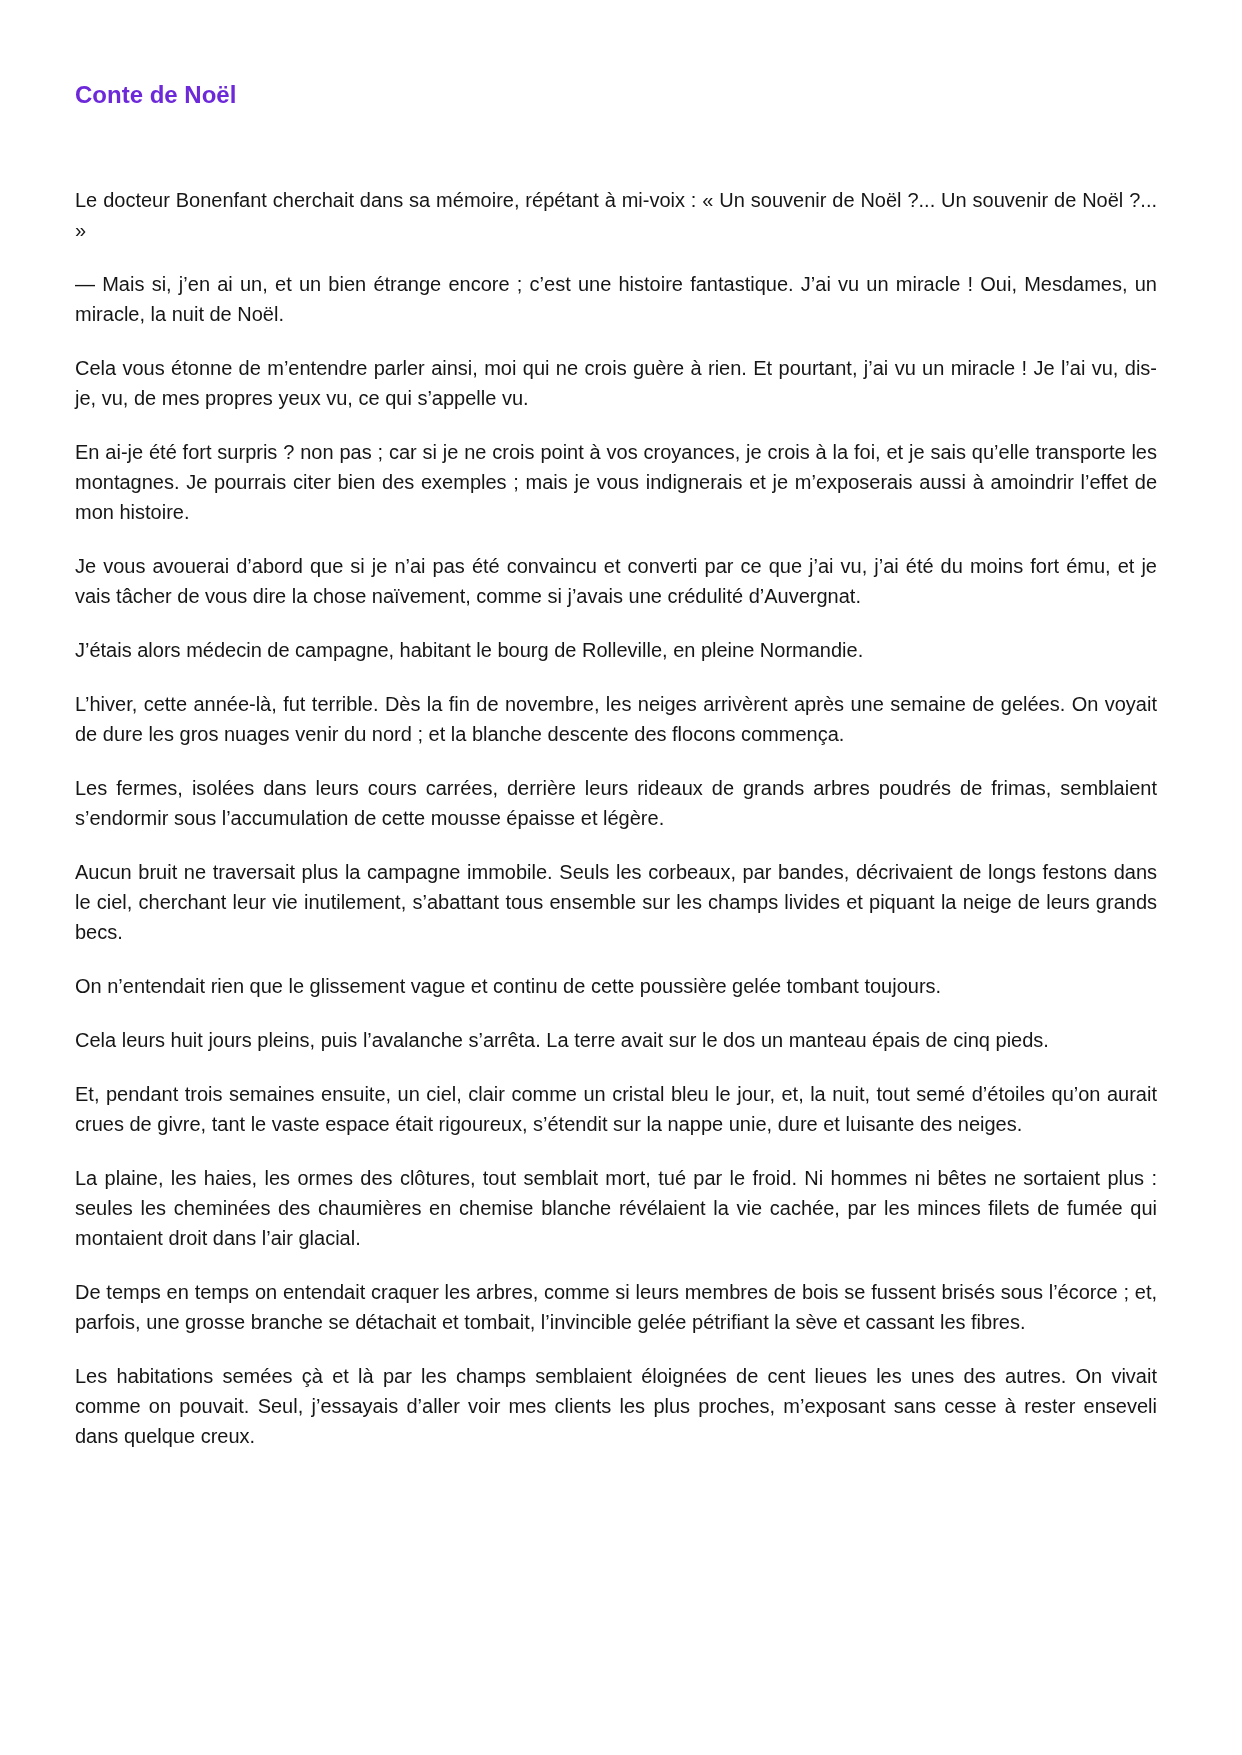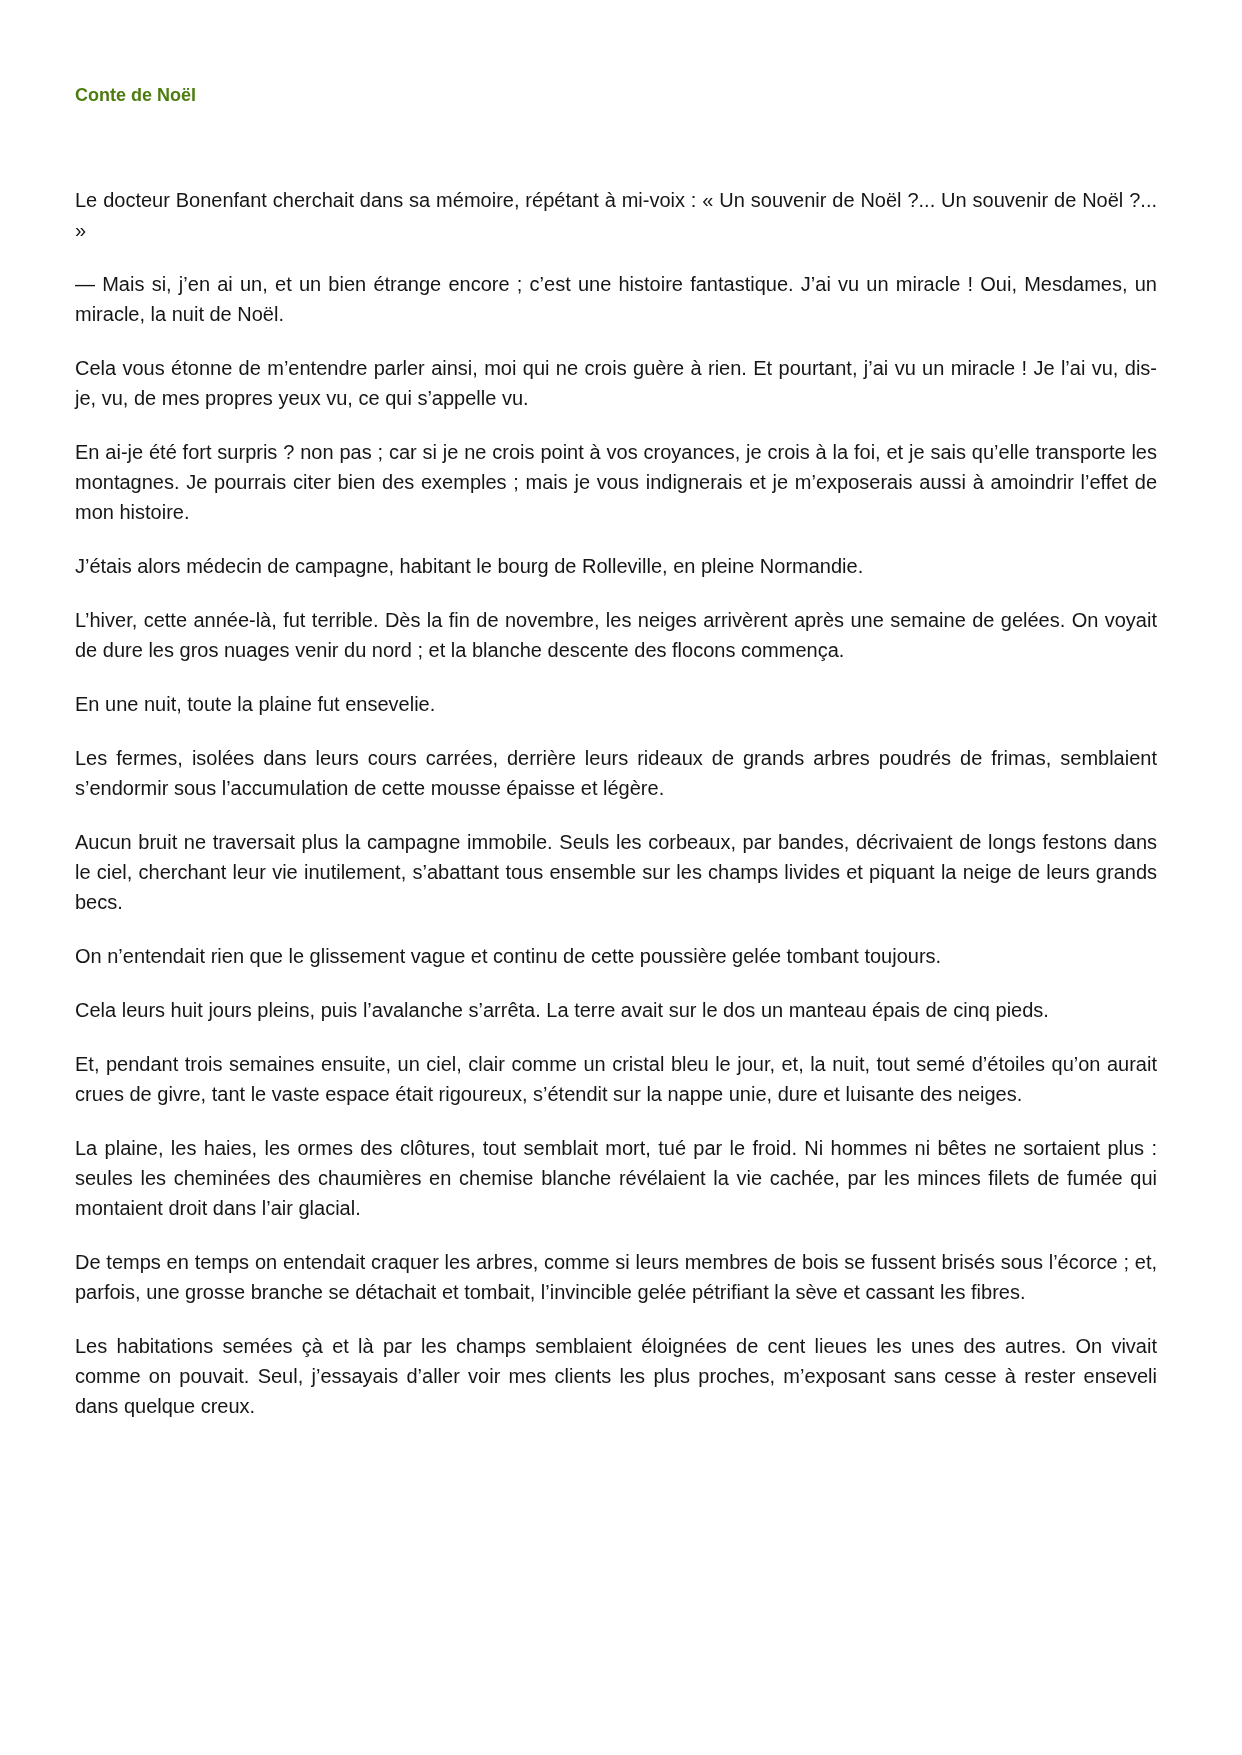--- a/index.html
+++ b/index.html
@@ -12,47 +12,47 @@
     width: 1242px;
     height: 1755px;
     background: #ffffff;
     box-sizing: border-box;
     padding: 80px 85px 0 75px;
     overflow: hidden;
     color: #161616;
     font-family: "Liberation Sans", sans-serif;
   }
   .doc-title {
-    font-size: 18px;
+    font-size: 24px;
     line-height: 30px;
     font-weight: bold;
     margin: 0 0 75px 0;
-    color: #4d7c0f;
+    color: #6d28d9;
   }
   .doc-body p {
     font-size: 20px;
     line-height: 30px;
     margin: 8px 0 24px 0;
     text-align: justify;
     color: #161616;
   }
 </style>
 </head>
 <body>
 
 <div class="page">
   <h1 class="doc-title">Conte de Noël</h1>
   <div class="doc-body">
     <p>Le docteur Bonenfant cherchait dans sa mémoire, répétant à mi-voix : « Un souvenir de Noël ?... Un souvenir de Noël ?... »</p>
     <p>— Mais si, j’en ai un, et un bien étrange encore ; c’est une histoire fantastique. J’ai vu un miracle ! Oui, Mesdames, un miracle, la nuit de Noël.</p>
     <p>Cela vous étonne de m’entendre parler ainsi, moi qui ne crois guère à rien. Et pourtant, j’ai vu un miracle ! Je l’ai vu, dis-je, vu, de mes propres yeux vu, ce qui s’appelle vu.</p>
     <p>En ai-je été fort surpris ? non pas ; car si je ne crois point à vos croyances, je crois à la foi, et je sais qu’elle transporte les montagnes. Je pourrais citer bien des exemples ; mais je vous indignerais et je m’exposerais aussi à amoindrir l’effet de mon histoire.</p>
+    <p>Je vous avouerai d’abord que si je n’ai pas été convaincu et converti par ce que j’ai vu, j’ai été du moins fort ému, et je vais tâcher de vous dire la chose naïvement, comme si j’avais une crédulité d’Auvergnat.</p>
     <p>J’étais alors médecin de campagne, habitant le bourg de Rolleville, en pleine Normandie.</p>
     <p>L’hiver, cette année-là, fut terrible. Dès la fin de novembre, les neiges arrivèrent après une semaine de gelées. On voyait de dure les gros nuages venir du nord ; et la blanche descente des flocons commença.</p>
-    <p>En une nuit, toute la plaine fut ensevelie.</p>
     <p>Les fermes, isolées dans leurs cours carrées, derrière leurs rideaux de grands arbres poudrés de frimas, semblaient s’endormir sous l’accumulation de cette mousse épaisse et légère.</p>
     <p>Aucun bruit ne traversait plus la campagne immobile. Seuls les corbeaux, par bandes, décrivaient de longs festons dans le ciel, cherchant leur vie inutilement, s’abattant tous ensemble sur les champs livides et piquant la neige de leurs grands becs.</p>
     <p>On n’entendait rien que le glissement vague et continu de cette poussière gelée tombant toujours.</p>
     <p>Cela leurs huit jours pleins, puis l’avalanche s’arrêta. La terre avait sur le dos un manteau épais de cinq pieds.</p>
     <p>Et, pendant trois semaines ensuite, un ciel, clair comme un cristal bleu le jour, et, la nuit, tout semé d’étoiles qu’on aurait crues de givre, tant le vaste espace était rigoureux, s’étendit sur la nappe unie, dure et luisante des neiges.</p>
     <p>La plaine, les haies, les ormes des clôtures, tout semblait mort, tué par le froid. Ni hommes ni bêtes ne sortaient plus : seules les cheminées des chaumières en chemise blanche révélaient la vie cachée, par les minces filets de fumée qui montaient droit dans l’air glacial.</p>
     <p>De temps en temps on entendait craquer les arbres, comme si leurs membres de bois se fussent brisés sous l’écorce ; et, parfois, une grosse branche se détachait et tombait, l’invincible gelée pétrifiant la sève et cassant les fibres.</p>
     <p>Les habitations semées çà et là par les champs semblaient éloignées de cent lieues les unes des autres. On vivait comme on pouvait. Seul, j’essayais d’aller voir mes clients les plus proches, m’exposant sans cesse à rester enseveli dans quelque creux.</p>
   </div>
 </div>

